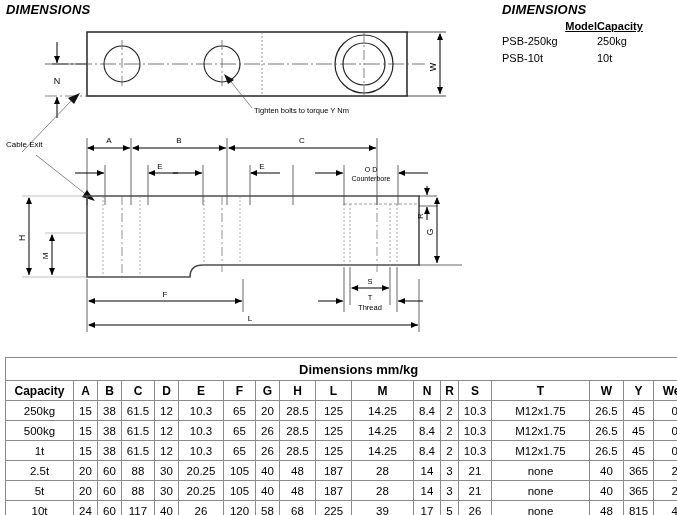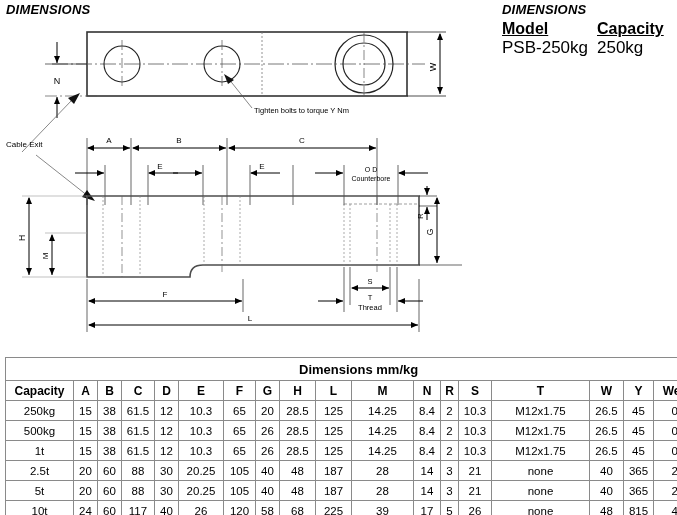--- a/index.html
+++ b/index.html
@@ -19,26 +19,26 @@
     font-size:13px;
     letter-spacing:.2px;
   }
   #dimensions-title{left:6px;top:2px;}
   #capacities-title{left:502px;top:2px;}
 
   
   #capacities-block{position:absolute;left:502px;top:20px;font-size:11.5px;}
   #capacities-block table{border-collapse:collapse;}
   #capacities-block th{
-    text-align:left;font-weight:bold;font-size:16px;
+    text-align:right;font-weight:bold;font-size:11px;
     padding:0 0 1px 0;
     text-decoration:underline;
   }
   #capacities-block th.col-model{width:95px;}
-  #capacities-block td{padding:1px 0;font-size:17px;line-height:15px;}
+  #capacities-block td{padding:1px 0;font-size:11px;line-height:15px;}
   #capacities-block td.col-model{width:95px;}
 
   
   #drawing{position:absolute;left:0;top:0;width:480px;height:350px;}
 
   
   #dim-table-wrap{
     position:absolute;left:5px;top:357px;width:666px;
   }
   table.dimtable{
@@ -94,20 +94,24 @@
       <thead>
         <tr>
           <th class="col-model">Model</th>
           <th>Capacity</th>
         </tr>
       </thead>
       <tbody>
         <tr>
           <td class="col-model">PSB-250kg</td>
           <td>250kg</td>
+        </tr>
+        <tr>
+          <td class="col-model">PSB-10t</td>
+          <td>10t</td>
         </tr>
       </tbody>
     </table>
   </div>
 
   <svg id="drawing" viewBox="0 0 480 350">
     <defs>
       <marker id="ah-r" markerWidth="8" markerHeight="8" refX="7" refY="3" orient="auto">
         <path d="M0,0 L7,3 L0,6 z" fill="#000"></path>
       </marker>

